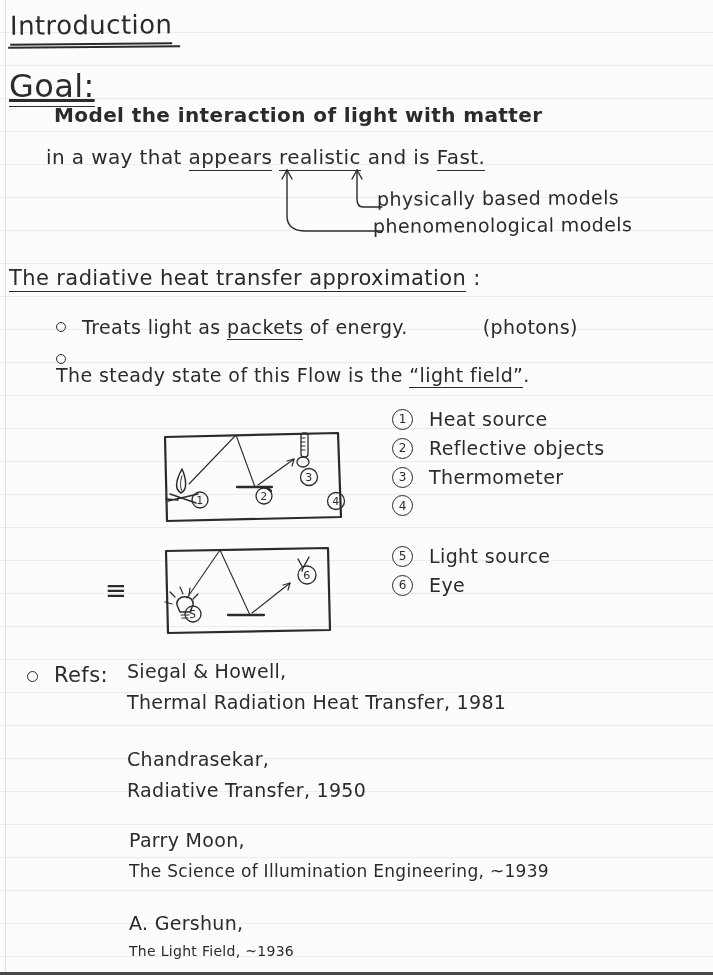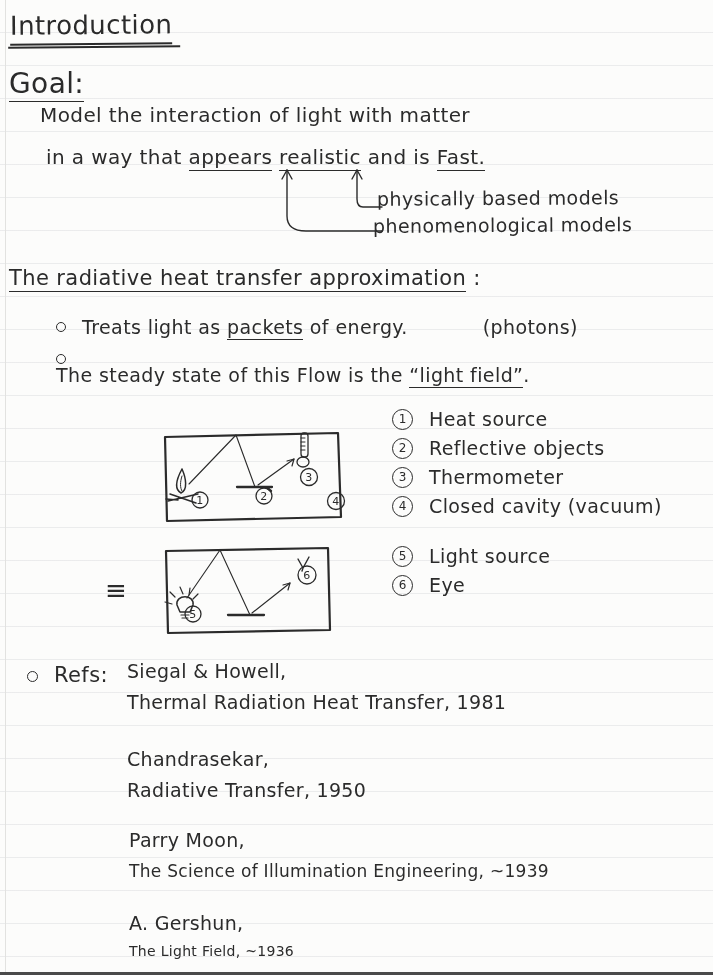--- a/index.html
+++ b/index.html
@@ -22,21 +22,21 @@
     letter-spacing:0.4px;
     overflow:hidden;
   }
   .scan-edge-left{position:absolute;left:5px;top:0;width:1px;height:100%;background:#e2e2e0;}
   .scan-edge-bottom{position:absolute;left:0;bottom:0;width:100%;height:3px;background:#4a4a4a;}
   .abs{position:absolute;}
   .u{border-bottom:1.6px solid var(--ink);padding-bottom:1px;}
   .dbl{position:relative;border-bottom:2px solid var(--ink);padding-bottom:3px;}
   .dbl::after{content:"";position:absolute;left:-2px;right:-8px;bottom:-5px;height:1.7px;background:var(--ink);}
   .title{font-size:26px;transform:rotate(-0.5deg);}
-  .goal-label{font-size:28px;}
+  .goal-label{font-size:32px;text-decoration:underline;}
   .body-line{font-size:20px;white-space:nowrap;}
   .annot{font-size:19px;white-space:nowrap;transform:rotate(-0.4deg);}
   .sec-heading{font-size:21px;white-space:nowrap;}
   .bullet-row{display:flex;align-items:flex-start;font-size:19px;white-space:nowrap;}
   .bullet-dot{display:inline-block;width:8px;height:8px;border:1.6px solid var(--ink);border-radius:50%;margin:6px 16px 0 0;flex:0 0 auto;}
   .note{margin-left:55px;}
   .note-b1{margin-left:75px;}
   svg{overflow:visible;}
   svg path,svg rect,svg circle,svg ellipse{stroke:var(--ink);fill:none;stroke-linecap:round;stroke-linejoin:round;}
   svg text{fill:var(--ink);stroke:none;font-size:11px;font-family:"DejaVu Sans",sans-serif;}
@@ -53,21 +53,21 @@
 <div class="page">
   <div class="scan-edge-left"></div>
 
   <div class="abs title" style="left:10px;top:10px;">
     <span class="dbl">Introduction</span>
   </div>
 
   <div class="abs goal-label" style="left:9px;top:67px;">
     <span class="u">Goal:</span>
   </div>
-  <div class="abs body-line" style="left:40px;top:103px;">Model the interaction of light with matter</div>
+  <div class="abs body-line" style="left:54px;top:103px;font-weight:bold;">Model the interaction of light with matter</div>
   <div class="abs body-line" style="left:46px;top:133px;margin-top:12px;">
     <span>in a way that </span><span class="u">appears</span><span> </span><span class="u">realistic</span><span> and is </span><span class="u">Fast.</span>
   </div>
 
   <svg class="abs" style="left:278px;top:160px;" width="105" height="76" viewBox="0 0 105 76">
     <g>
       <path d="M104,71 L28,71 Q9,71 9,56 L9,10" stroke-width="1.4"></path>
       <path d="M9,10 L4,19 M9,10 L14,19" stroke-width="1.4"></path>
     </g>
     <g>
@@ -139,21 +139,20 @@
     <div class="legend-row">
       <span class="cnum">2</span>
       <span>Reflective objects</span>
     </div>
     <div class="legend-row">
       <span class="cnum">3</span>
       <span>Thermometer</span>
     </div>
     <div class="legend-row">
       <span class="cnum">4</span>
-      <span>Closed cavity (vacuum)</span>
     </div>
   </div>
 
   <div class="abs equiv" style="left:105px;top:575px;">≡</div>
 
   <svg class="abs" style="left:160px;top:544px;" width="176" height="93" viewBox="0 0 176 93">
     <path d="M6,7 L168,4 L170,86 L8,89 Z" stroke-width="2.2"></path>
     <g stroke-width="1.5">
       <path d="M17,61 C15,50 35,50 33,61 L30,68 L20,68 Z"></path>
       <path d="M21,71 L29,71 M22,74 L28,74" stroke-width="1.2"></path>

